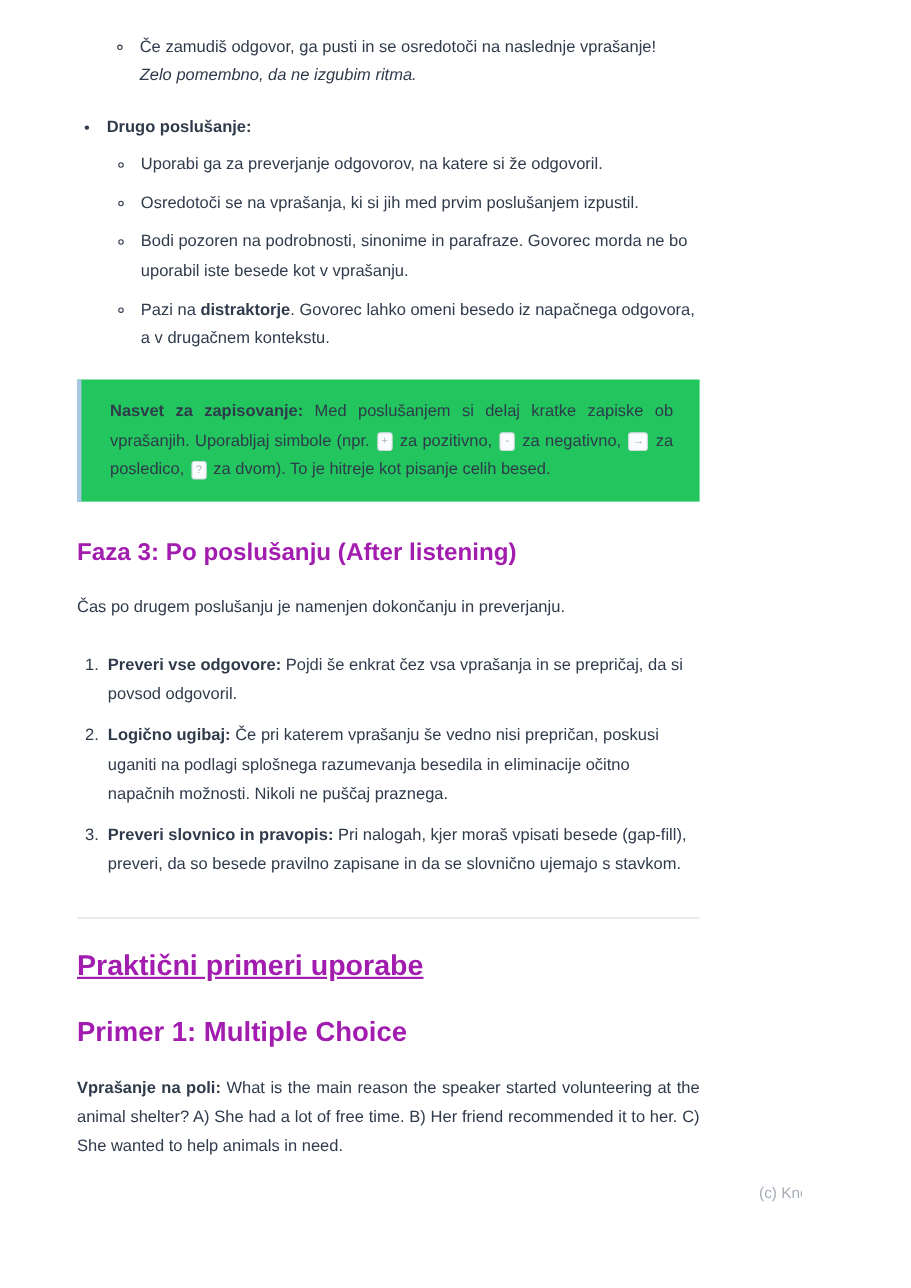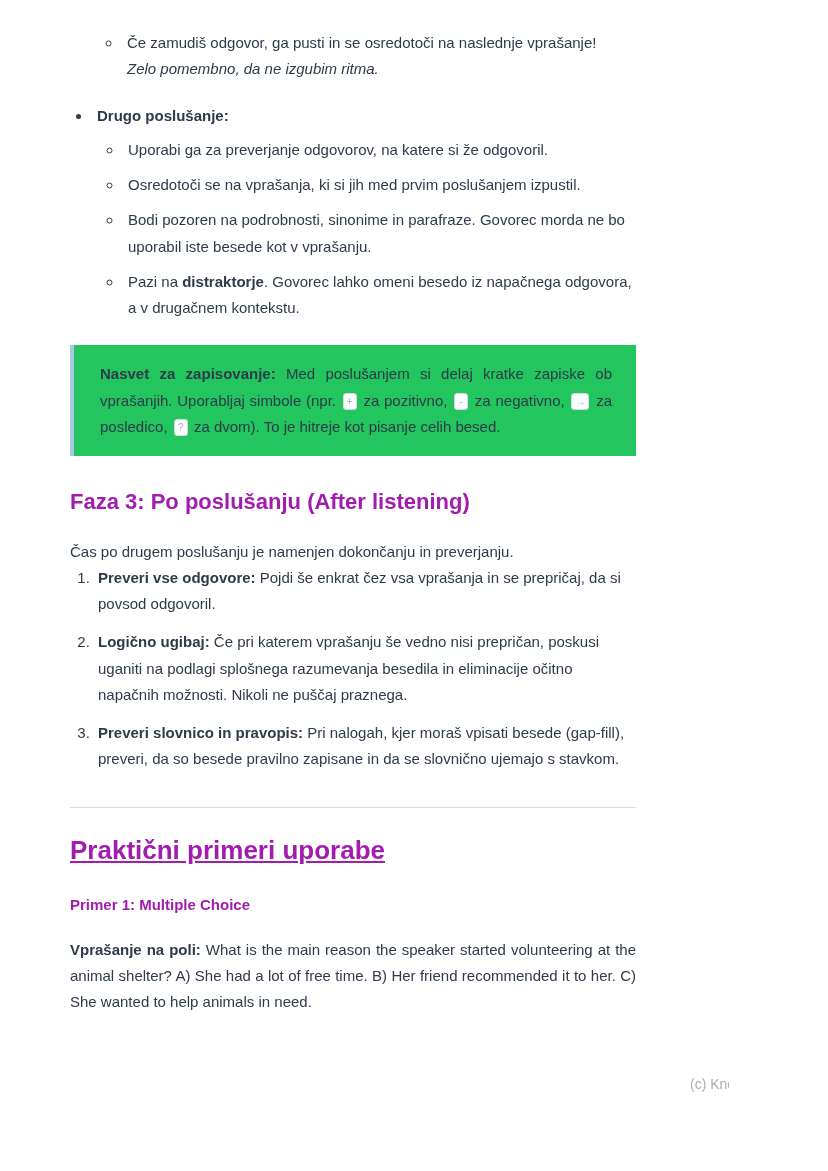--- a/index.html
+++ b/index.html
@@ -56,29 +56,29 @@
     color: #a9b2bc;
     background: #fbfcfd;
     border: 1px solid #d3dae2;
     border-radius: 3px;
     vertical-align: 1px;
   }
 
   .h-faint { color: #a21caf; font-weight: bold; }
   h2.phase-heading { font-size: 22px; margin: 32px 0 0; line-height: 1.3; }
   p.intro-par { margin: 22px 0 0; }
-  ol.steps { padding-left: 24px; margin-top: 0; }
+  ol.steps { padding-left: 24px; margin-top: 27px; }
   ol.steps li { margin-bottom: 12px; padding-left: 4px; }
   hr.divider {
     border: none;
     border-top: 1px solid #d9dde2;
     margin: 34px 0 0;
   }
   h1.practical-heading { font-size: 26px; margin: 26px 0 0; line-height: 1.3; text-decoration: underline; }
-  h3.example-heading { font-size: 15px; margin: 28px 0 0; line-height: 1.3; }
+  h3.example-heading { font-size: 25px; margin: 28px 0 0; line-height: 1.3; }
   p.justified { text-align: justify; margin: 22px 0 0; }
 
   .footer-copy {
     position: absolute;
     left: 690px;
     top: 1076px;
     font-size: 14px;
     color: #a7aeb6;
     white-space: nowrap;
   }

